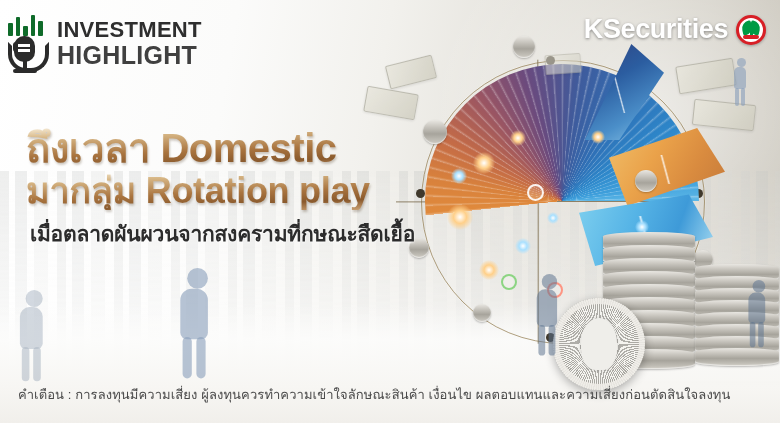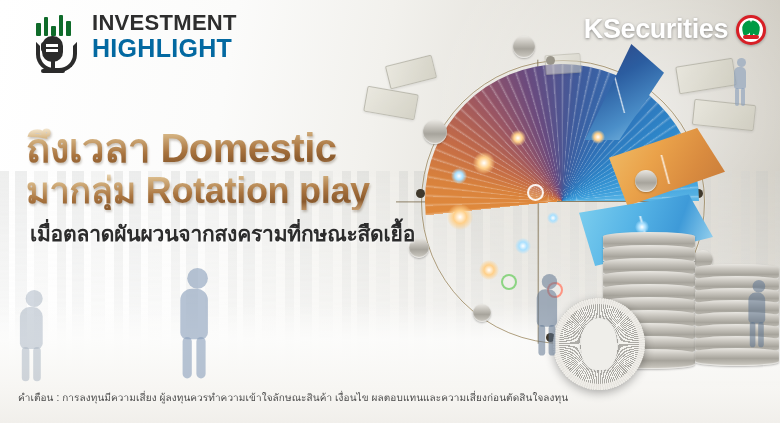--- a/index.html
+++ b/index.html
@@ -34,38 +34,38 @@
   .bg-floor{
     position:absolute;left:0;bottom:0;width:100%;height:118px;
     background:linear-gradient(to bottom,rgba(255,255,255,.0) 0%,rgba(252,252,251,.85) 30%,#f7f6f3 70%,#f1efeb 100%);
   }
   .glow-right{
     position:absolute;right:-40px;top:-40px;width:420px;height:380px;
     background:radial-gradient(ellipse at 60% 40%,rgba(255,255,255,.55),rgba(255,255,255,0) 62%);
   }
 
   
-  .ih-logo{position:absolute;left:32px;top:12px;display:flex;gap:14px;}
+  .ih-logo{position:absolute;left:4px;top:12px;display:flex;align-items:center;gap:7px;}
   .mic-wrap{position:relative;width:46px;height:62px;}
   .mic-bars{position:absolute;left:4px;top:0;width:42px;height:24px;display:flex;align-items:flex-end;gap:3px;}
   .mic-bars i{display:block;width:4.5px;background:#0f6b2a;border-radius:1px;}
   .mic-bars i:nth-child(1){height:13px;}
   .mic-bars i:nth-child(2){height:19px;}
   .mic-bars i:nth-child(3){height:10px;}
   .mic-bars i:nth-child(4){height:21px;}
   .mic-bars i:nth-child(5){height:15px;}
   .mic-body{position:absolute;left:10px;top:24px;width:21px;height:26px;border-radius:10px 10px 10px 10px;background:#2b2b2b;}
   .mic-body::after{content:"";position:absolute;left:4px;top:8px;width:12px;height:2.5px;background:#fff;box-shadow:0 5px 0 #fff;}
   .mic-body::before{content:"";position:absolute;left:-1px;top:6px;width:6px;height:10px;border-radius:3px;background:#2b2b2b;}
   .mic-arc{position:absolute;left:4px;top:30px;width:33px;height:22px;border:4px solid #2b2b2b;border-top-color:transparent;border-radius:0 0 18px 18px;}
   .mic-stem{position:absolute;left:19px;top:49px;width:4px;height:10px;background:#2b2b2b;}
   .mic-foot{position:absolute;left:9px;top:57px;width:24px;height:4px;background:#2b2b2b;border-radius:2px;}
   .ih-words{display:flex;flex-direction:column;line-height:1;}
   .ih-words .l1{font-size:22px;font-weight:bold;letter-spacing:.3px;color:#2e2e2e;}
-  .ih-words .l2{font-size:25px;font-weight:bold;letter-spacing:.3px;color:#0369a1;margin-top:2px;}
+  .ih-words .l2{font-size:25px;font-weight:bold;letter-spacing:.3px;color:#404040;margin-top:2px;}
 
   .ks-logo{position:absolute;right:14px;top:14px;display:flex;align-items:center;gap:8px;}
   .ks-text{font-size:27px;font-weight:bold;color:#ffffff;letter-spacing:-.4px;
            text-shadow:0 1px 3px rgba(60,60,60,.55);}
   .ks-mark{width:30px;height:30px;border-radius:50%;background:#ffffff;
            border:3px solid #d81f26;box-sizing:border-box;position:relative;
            box-shadow:0 1px 3px rgba(0,0,0,.3);}
   .ks-mark .leaf-l,.ks-mark .leaf-r{position:absolute;width:10px;height:14px;background:#009a44;}
   .ks-mark .leaf-l{left:3px;top:3px;border-radius:9px 2px 9px 2px;transform:rotate(-12deg);}
   .ks-mark .leaf-r{right:3px;top:3px;border-radius:2px 9px 2px 9px;transform:rotate(12deg);}
@@ -171,21 +171,21 @@
   .hl1{font-size:40px;letter-spacing:-.5px;}
   .hl2{font-size:36px;letter-spacing:-.3px;margin-top:4px;}
   .hl3{
     margin-top:7px;margin-left:4px;font-size:21px;font-weight:bold;color:#2c2c2c;
     text-shadow:0 1px 2px rgba(255,255,255,.85);white-space:nowrap;letter-spacing:-.2px;
   }
 
   
   .disclaimer{
     position:absolute;left:18px;bottom:18px;
-    font-size:10px;color:#4a4a4a;letter-spacing:.1px;white-space:nowrap;
+    font-size:13px;color:#4a4a4a;letter-spacing:.1px;white-space:nowrap;
   }
 </style>
 </head>
 <body>
 
 <div id="banner">
 
   <div class="bg-base"></div>
   <div class="bg-city"></div>
   <div class="bg-floor"></div>

